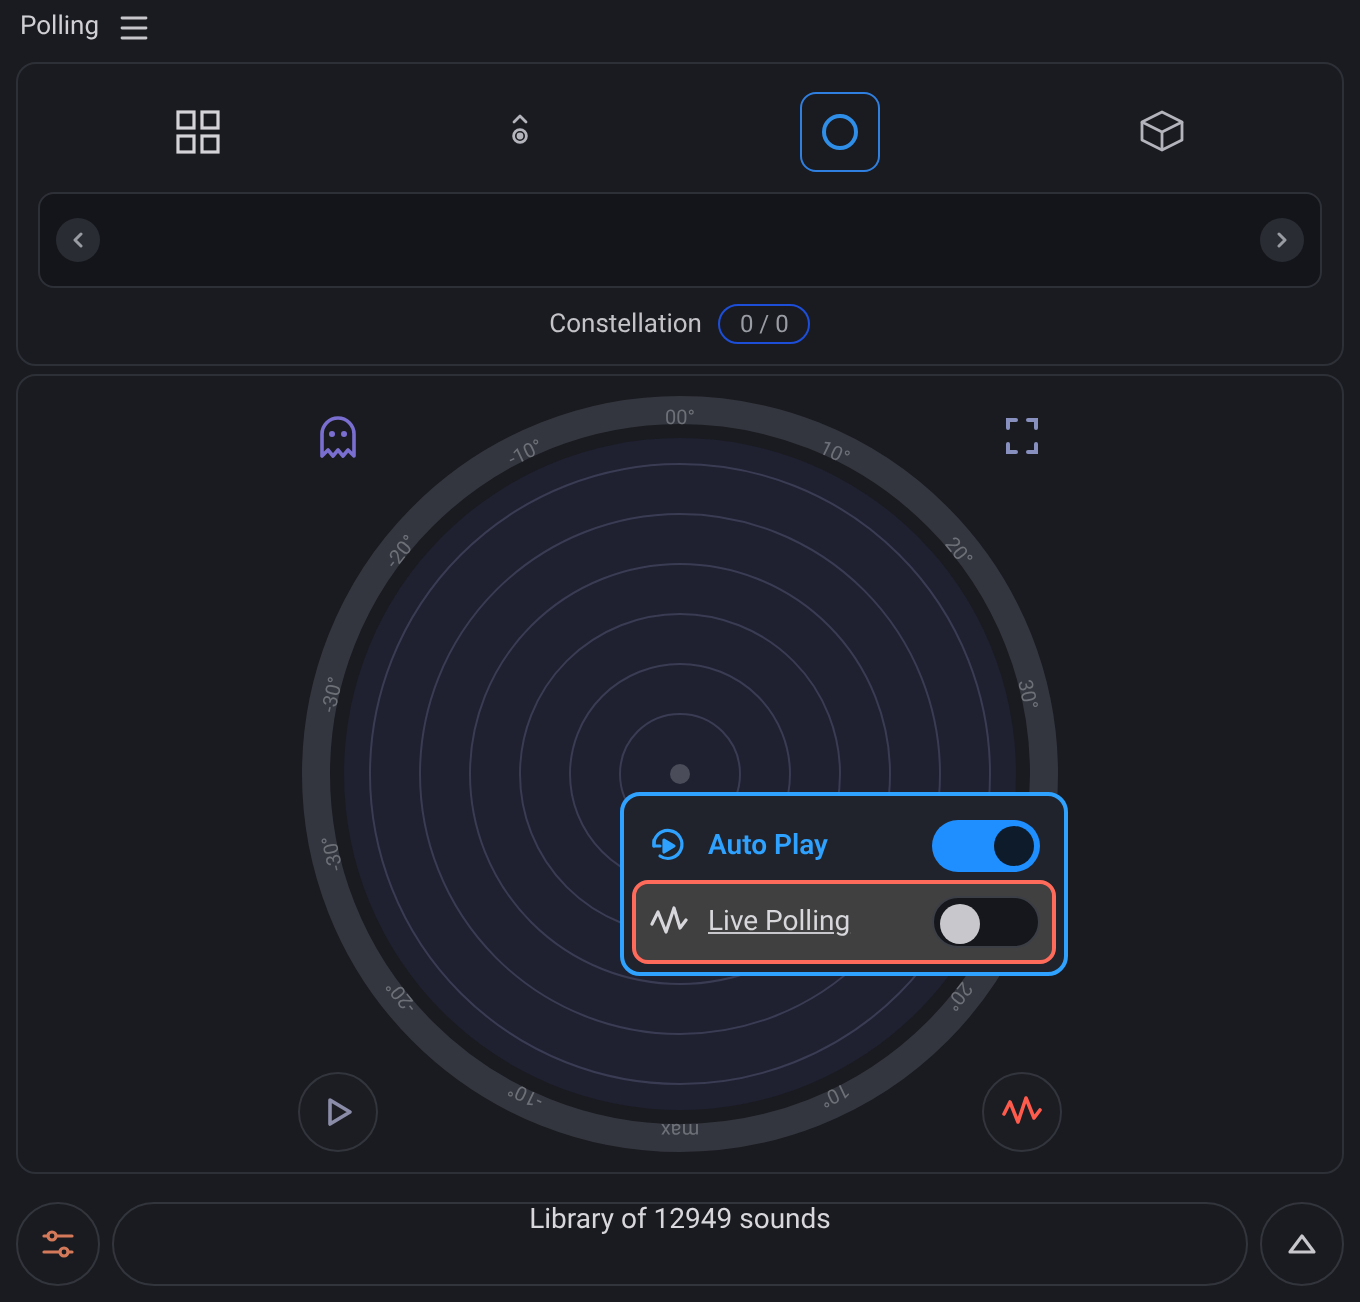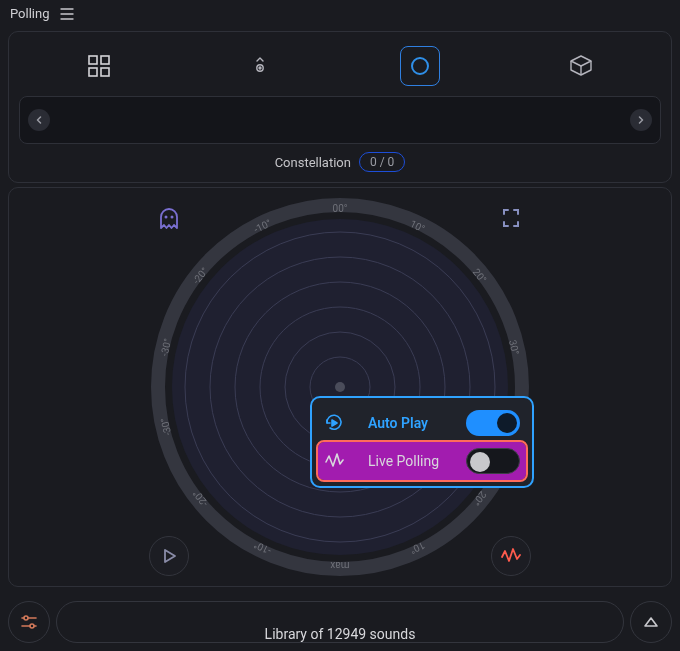--- a/index.html
+++ b/index.html
@@ -28,42 +28,42 @@
   .radar-panel { position: relative; margin: 4px 8px 0 8px; border: 1px solid #2e3038; border-radius: 10px; height: 400px; }
   .radar-svg { position: absolute; left: 50%; top: 50%; transform: translate(-50%, -50%); }
   .corner { position: absolute; width: 40px; height: 40px; border-radius: 50%; border: 1px solid #33353d; display: flex; align-items: center; justify-content: center; background: #1c1d23; }
   .corner.tl { top: 10px; left: 140px; border: none; background: transparent; }
   .corner.tr { top: 10px; right: 140px; border: none; background: transparent; }
   .corner.bl { bottom: 10px; left: 140px; }
   .corner.br { bottom: 10px; right: 140px; }
 
   
   .popup { position: absolute; left: 310px; top: 396px; width: 224px; border: 2px solid #2fa2ff; border-radius: 10px; background: #20232b; padding: 6px 6px; z-index: 50; }
-  .popup-row { display: flex; align-items: center; gap: 24px; padding: 6px 6px; border-radius: 6px; }
-  .popup-row.highlight { outline: 2px solid #ff6b5b; outline-offset: 0; background: #a21caf; border-radius: 6px; }
+  .popup-row { display: flex; align-items: center; gap: 10px; padding: 6px 6px; border-radius: 6px; }
+  .popup-row.highlight { outline: 2px solid #ff6b5b; outline-offset: 0; background: #404040; border-radius: 6px; text-decoration: underline; }
   .popup-row .lbl { flex: 1; font-size: 14px; }
   .row-icon { width: 20px; height: 20px; display: flex; align-items: center; justify-content: center; }
   .on .lbl { color: #2fa2ff; font-weight: 600; }
   .on .row-icon svg * { stroke: #2fa2ff; }
   .off .lbl { color: #d8d8dc; }
 
   .switch { width: 54px; height: 26px; border-radius: 999px; position: relative; }
   .switch.on { background: #1f8fff; }
   .switch.off { background: #15171c; border: 1px solid #3c3e46; }
   .switch .knob { position: absolute; top: 3px; width: 20px; height: 20px; border-radius: 50%; background: #0e1b2a; }
   .switch.on .knob { right: 3px; background: #0e1b2a; }
   .switch.off .knob { left: 3px; background: #c8c8cc; }
 
   
   .spacer { flex: 1; }
 
   
   .bottom { display: flex; align-items: stretch; gap: 6px; padding: 8px; }
   .round { width: 42px; height: 42px; border: 1px solid #33353d; border-radius: 50%; display: flex; align-items: center; justify-content: center; background: transparent; }
-  .library { flex: 1; border: 1px solid #33353d; border-radius: 999px; display: flex; align-items: flex-end; justify-content: center; font-size: 14px; color: #d8d8dc; height: 42px; }
+  .library { flex: 1; border: 1px solid #33353d; border-radius: 999px; display: flex; align-items: flex-start; justify-content: center; font-size: 14px; color: #d8d8dc; height: 42px; }
 </style>
 </head>
 <body>
 <div class="app">
 
   <div class="titlebar">
     <span class="title">Polling</span>
     <span class="menu-icon">
       <svg width="14" height="12" viewBox="0 0 14 12">
           <g stroke="#c8c8cc" stroke-width="1.4" stroke-linecap="round">

